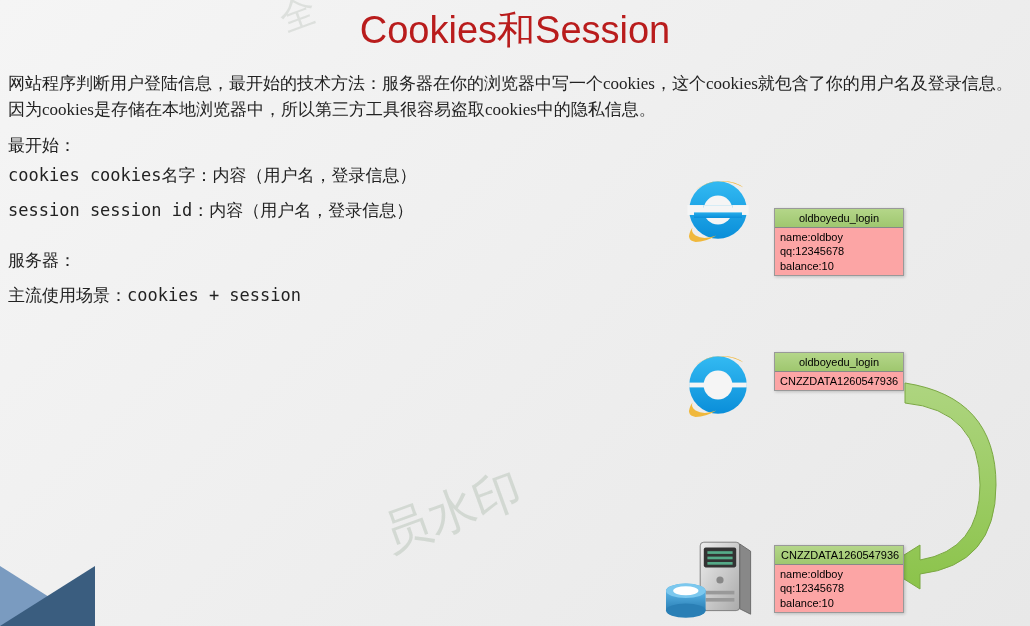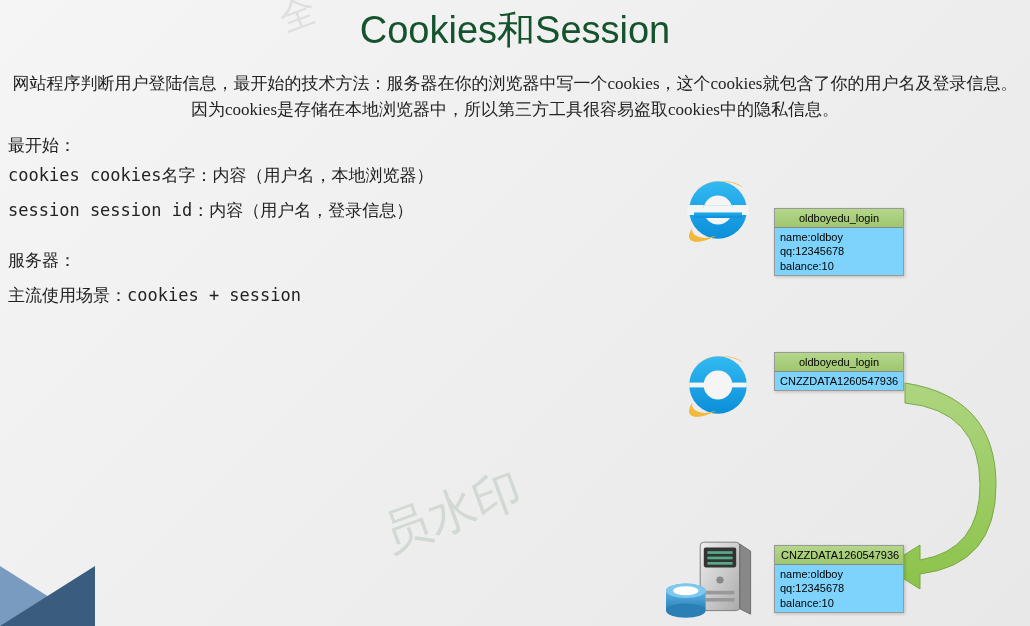--- a/index.html
+++ b/index.html
@@ -11,35 +11,34 @@
       width: 1030px;
       height: 626px;
       background: linear-gradient(135deg, #f5f5f5 0%, #e8e8e8 100%);
       position: relative;
       font-family: "Microsoft YaHei", "SimSun", sans-serif;
       overflow: hidden;
     }
     .title {
       text-align: center;
       font-size: 38px;
-      color: #14532d;
+      color: #b91c1c;
       padding-top: 5px;
       padding-bottom: 15px;
       font-weight: normal;
     }
     .content {
       padding: 0 8px;
       font-size: 17px;
       color: #222;
       line-height: 1.5;
       font-family: "SimSun", serif;
     }
     .paragraph {
       margin-bottom: 11px;
-      text-align: center;
     }
     .section {
       margin-top: 10px;
     }
     .line {
       margin-bottom: 4px;
       font-family: "SimSun", monospace;
     }
     .watermark {
       position: absolute;
@@ -89,21 +88,21 @@
     .server-icon {
       position: absolute;
       top: 365px;
       left: 6px;
       width: 110px;
       height: 90px;
     }
 
     .info-box {
       position: absolute;
-      background: #7dd3fc;
+      background: #fca5a5;
       border: 1px solid #999;
       box-shadow: 1px 1px 3px rgba(0,0,0,0.2);
       font-size: 11px;
       font-family: Arial, sans-serif;
     }
     .info-box .header {
       background: linear-gradient(#b4d689, #9fc76f);
       padding: 3px 6px;
       text-align: center;
       border-bottom: 1px solid #888;
@@ -128,21 +127,21 @@
 </head>
 <body>
 
 <h1 class="title">Cookies和Session</h1>
 
 <div class="content">
   <p class="paragraph">网站程序判断用户登陆信息，最开始的技术方法：服务器在你的浏览器中写一个cookies，这个cookies就包含了你的用户名及登录信息。因为cookies是存储在本地浏览器中，所以第三方工具很容易盗取cookies中的隐私信息。</p>
 
   <div class="section">
     <div class="line">最开始：</div>
-    <div class="line">cookies   cookies名字：内容（用户名，本地浏览器）</div>
+    <div class="line">cookies   cookies名字：内容（用户名，登录信息）</div>
   </div>
 
   <div class="section">
     <div class="line">session   session id：内容（用户名，登录信息）</div>
     <div class="line" style="margin-top:24px">服务器：</div>
   </div>
 
   <div class="section">
     <div class="line">主流使用场景：cookies + session</div>
   </div>

